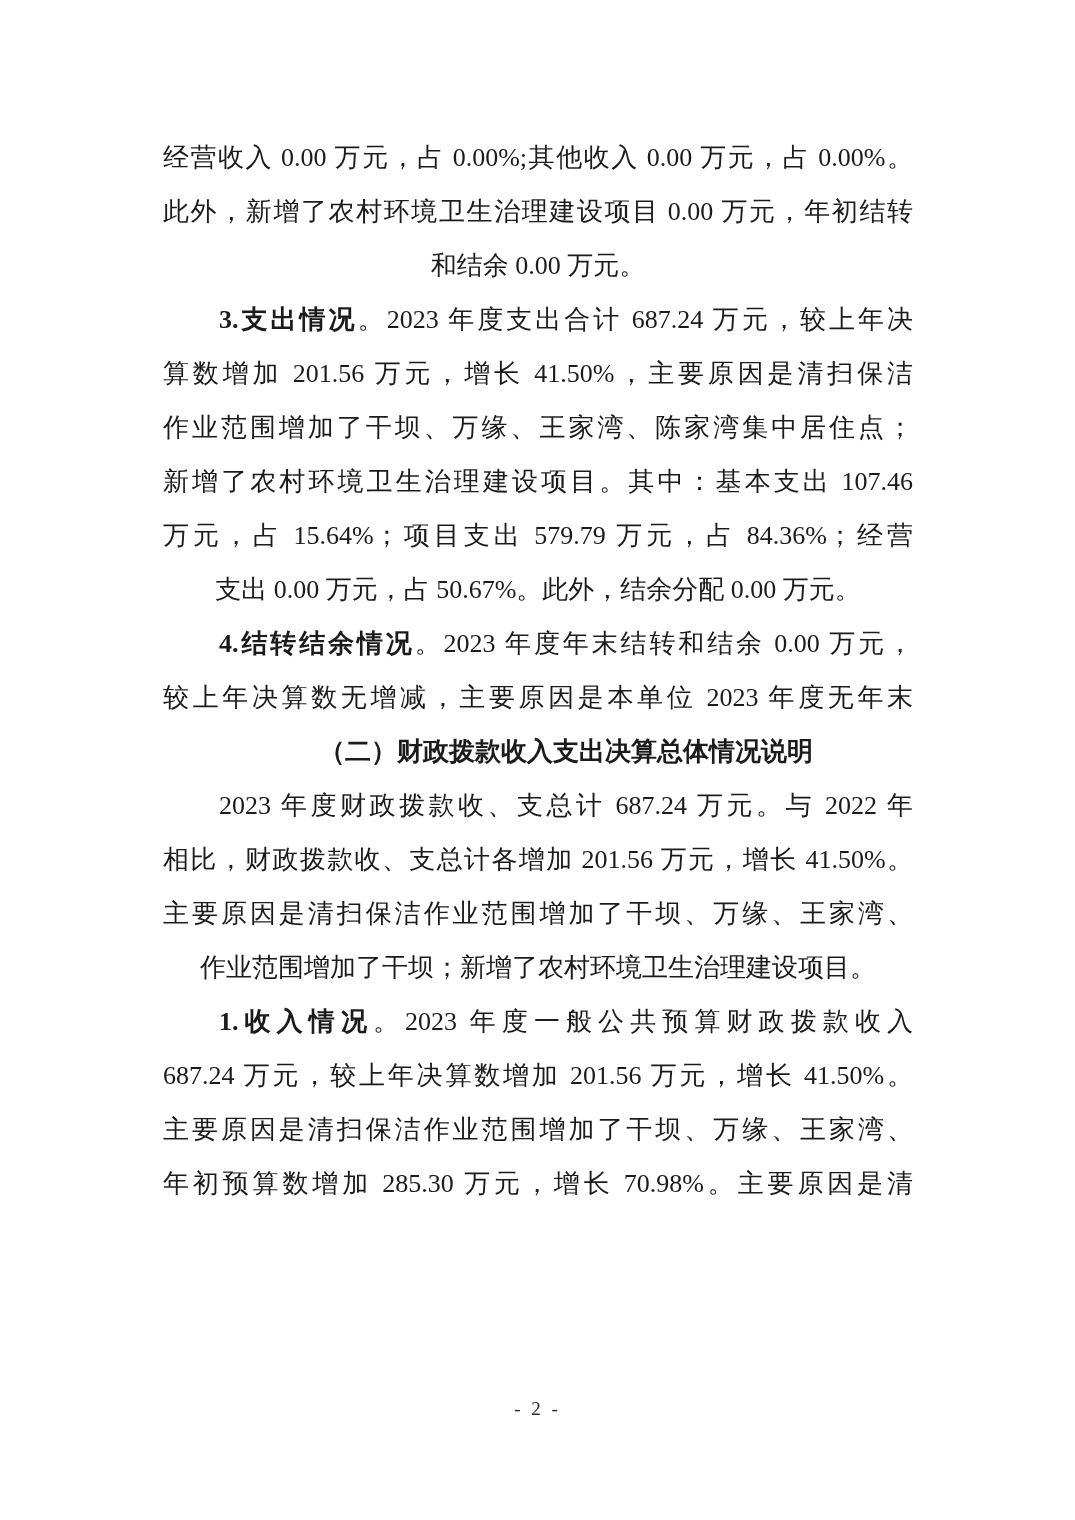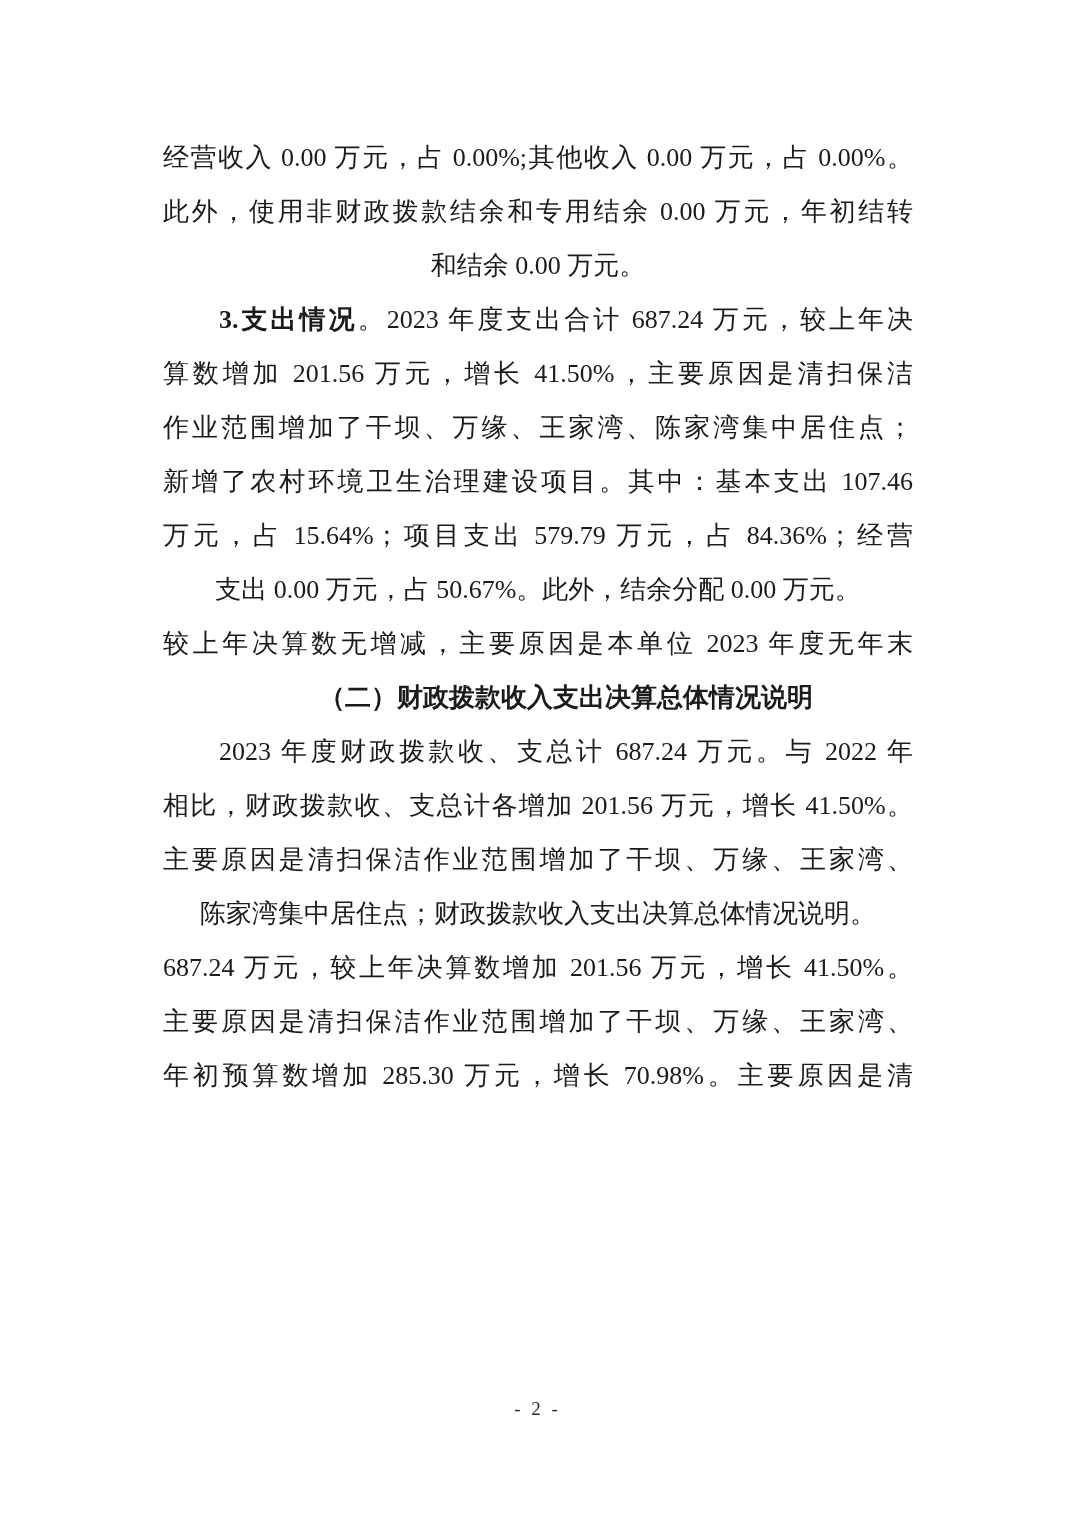--- a/index.html
+++ b/index.html
@@ -56,48 +56,50 @@
   }
 </style>
 </head>
 <body>
 
 <div class="page">
   <div class="doc">
 
     <div class="para">
       <div class="line just">经营收入 0.00 万元，占 0.00%;其他收入 0.00 万元，占 0.00%。</div>
-      <div class="line just">此外，使用非财政拨款结余和专用结余 0.00 万元，年初结转</div>
+      <div class="line just">此外，新增了农村环境卫生治理建设项目 0.00 万元，年初结转</div>
       <div class="line">和结余 0.00 万元。</div>
     </div>
 
     <div class="para">
       <div class="line just ind"><b class="lead">3.支出情况</b><span>。2023 年度支出合计 687.24 万元，较上年决</span></div>
       <div class="line just">算数增加 201.56 万元，增长 41.50%，主要原因是清扫保洁</div>
       <div class="line just">作业范围增加了干坝、万缘、王家湾、陈家湾集中居住点；</div>
       <div class="line just">新增了农村环境卫生治理建设项目。其中：基本支出 107.46</div>
       <div class="line just">万元，占 15.64%；项目支出 579.79 万元，占 84.36%；经营</div>
       <div class="line">支出 0.00 万元，占 50.67%。此外，结余分配 0.00 万元。</div>
     </div>
 
     <div class="para">
+      <div class="line just ind"><b class="lead">4.结转结余情况</b><span>。2023 年度年末结转和结余 0.00 万元，</span></div>
       <div class="line just">较上年决算数无增减，主要原因是本单位 2023 年度无年末</div>
     </div>
 
     <div class="line ind bold">（二）财政拨款收入支出决算总体情况说明</div>
 
     <div class="para">
       <div class="line just ind">2023 年度财政拨款收、支总计 687.24 万元。与 2022 年</div>
       <div class="line just">相比，财政拨款收、支总计各增加 201.56 万元，增长 41.50%。</div>
       <div class="line just">主要原因是清扫保洁作业范围增加了干坝、万缘、王家湾、</div>
-      <div class="line">陈家湾集中居住点；财政拨款收入支出决算总体情况说明。</div>
+      <div class="line">作业范围增加了干坝；新增了农村环境卫生治理建设项目。</div>
     </div>
 
 
     <div class="para">
+      <div class="line just ind"><b class="lead">1.收入情况</b><span>。2023 年度一般公共预算财政拨款收入</span></div>
       <div class="line just">687.24 万元，较上年决算数增加 201.56 万元，增长 41.50%。</div>
       <div class="line just">主要原因是清扫保洁作业范围增加了干坝、万缘、王家湾、</div>
       <div class="line just">年初预算数增加 285.30 万元，增长 70.98%。主要原因是清</div>
     </div>
 
   </div>
 
   <div class="footer">- 2 -</div>
 </div>
 

